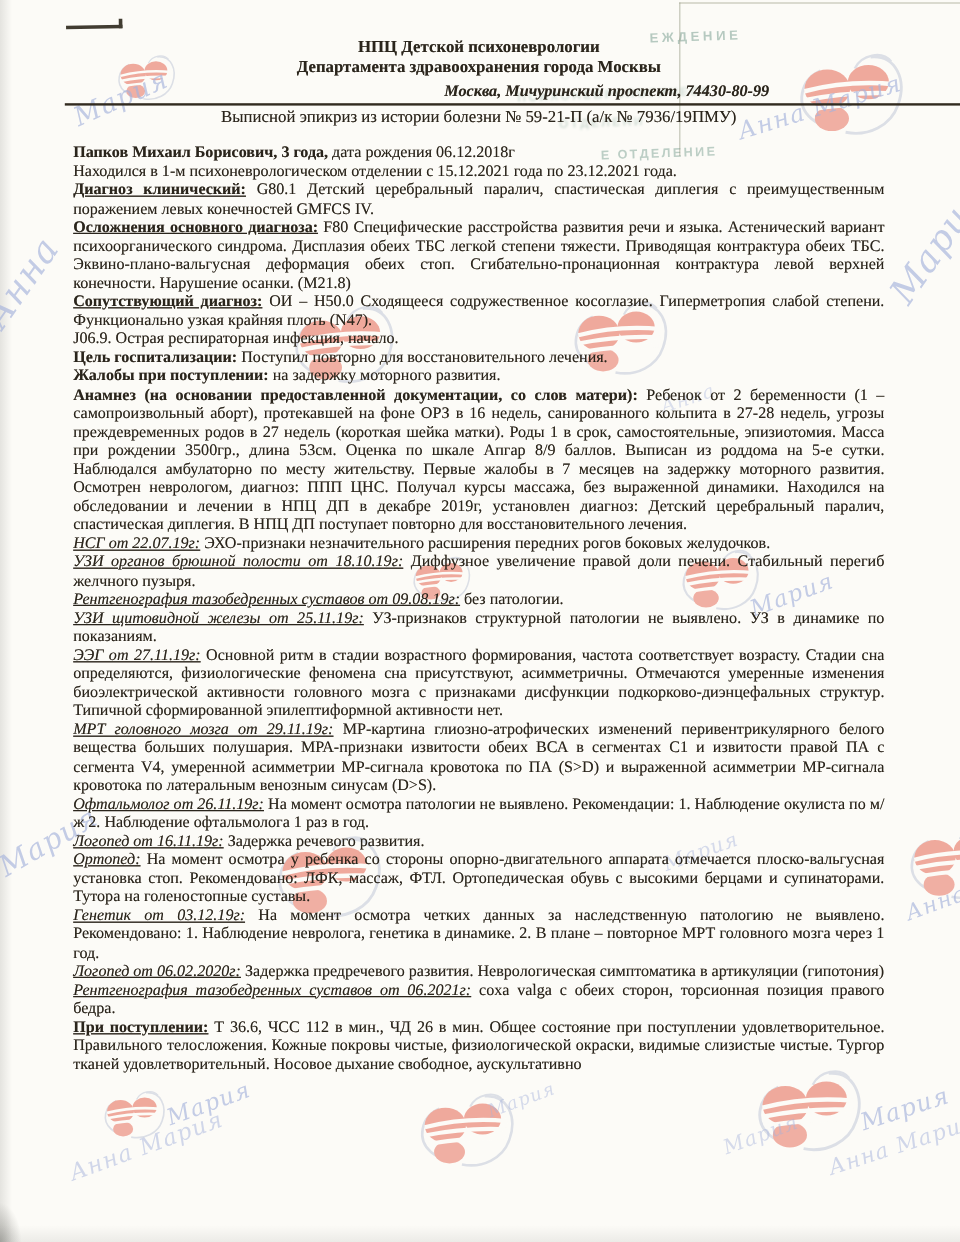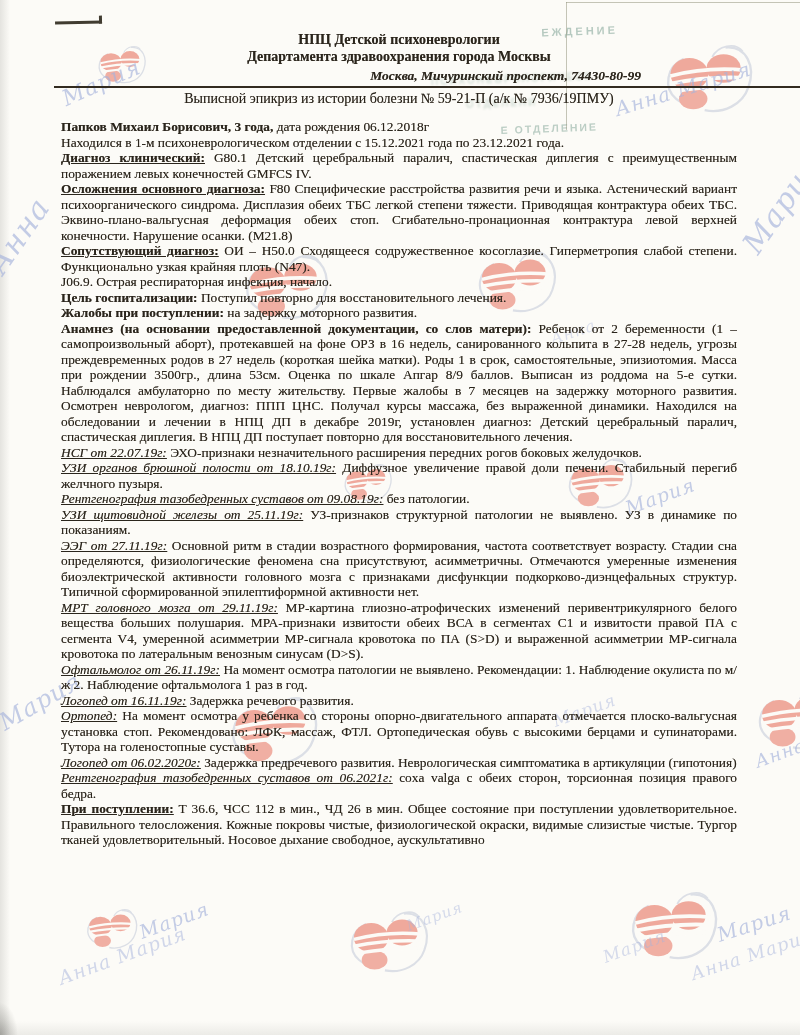--- a/index.html
+++ b/index.html
@@ -162,18 +162,19 @@
 
     <p class="para iu"><span class="lbl">НСГ от 22.07.19г:</span> <span>ЭХО-признаки незначительного расширения передних рогов боковых желудочков.</span></p>
     <p class="para iu"><span class="lbl">УЗИ органов брюшной полости от 18.10.19г:</span> <span>Диффузное увеличение правой доли печени. Стабильный перегиб желчного пузыря.</span></p>
     <p class="para iu"><span class="lbl">Рентгенография тазобедренных суставов от 09.08.19г:</span> <span>без патологии.</span></p>
     <p class="para iu"><span class="lbl">УЗИ щитовидной железы от 25.11.19г:</span> <span>УЗ-признаков структурной патологии не выявлено. УЗ  в динамике по показаниям.</span></p>
     <p class="para iu"><span class="lbl">ЭЭГ от 27.11.19г:</span> <span>Основной ритм в стадии возрастного формирования, частота соответствует возрасту. Стадии сна определяются, физиологические феномена сна присутствуют, асимметричны. Отмечаются умеренные изменения биоэлектрической активности головного мозга с признаками дисфункции подкорково-диэнцефальных структур. Типичной сформированной эпилептиформной активности нет.</span></p>
     <p class="para iu"><span class="lbl">МРТ головного мозга от 29.11.19г:</span> <span>МР-картина глиозно-атрофических изменений перивентрикулярного белого вещества больших полушария. МРА-признаки извитости обеих ВСА в сегментах С1 и извитости правой ПА с сегмента V4, умеренной асимметрии МР-сигнала кровотока по ПА (S&gt;D) и выраженной асимметрии МР-сигнала кровотока по латеральным венозным синусам (D&gt;S).</span></p>
     <p class="para iu"><span class="lbl">Офтальмолог от 26.11.19г:</span> <span>На момент осмотра патологии не выявлено. Рекомендации: 1. Наблюдение окулиста по м/ж 2. Наблюдение офтальмолога 1 раз в год.</span></p>
     <p class="para iu"><span class="lbl">Логопед от 16.11.19г:</span> <span>Задержка речевого развития.</span></p>
     <p class="para iu"><span class="lbl">Ортопед:</span> <span>На момент осмотра у ребенка со стороны опорно-двигательного аппарата отмечается плоско-вальгусная установка стоп. Рекомендовано: ЛФК, массаж, ФТЛ. Ортопедическая обувь с высокими берцами и супинаторами. Тутора на голеностопные суставы.</span></p>
+    <p class="para iu"><span class="lbl">Генетик от 03.12.19г:</span> <span>На момент осмотра четких данных за наследственную патологию не выявлено. Рекомендовано: 1. Наблюдение невролога, генетика в динамике. 2. В плане – повторное МРТ головного мозга через 1 год.</span></p>
     <p class="para iu gap-sm"><span class="lbl">Логопед от 06.02.2020г:</span> <span>Задержка предречевого развития. Неврологическая симптоматика в артикуляции (гипотония)</span></p>
     <p class="para iu gap-sm"><span class="lbl">Рентгенография тазобедренных суставов от 06.2021г:</span> <span>coxa valga с обеих сторон, торсионная позиция правого бедра.</span></p>
 
     <p class="para bu gap-lg"><span class="lbl">При поступлении:</span> <span>Т 36.6, ЧСС 112 в мин., ЧД 26 в мин. Общее состояние при поступлении удовлетворительное. Правильного телосложения.  Кожные покровы чистые, физиологической окраски, видимые слизистые чистые. Тургор тканей удовлетворительный. Носовое дыхание свободное, аускультативно</span></p>
   </div>
 </div>
 
 </body></html>

